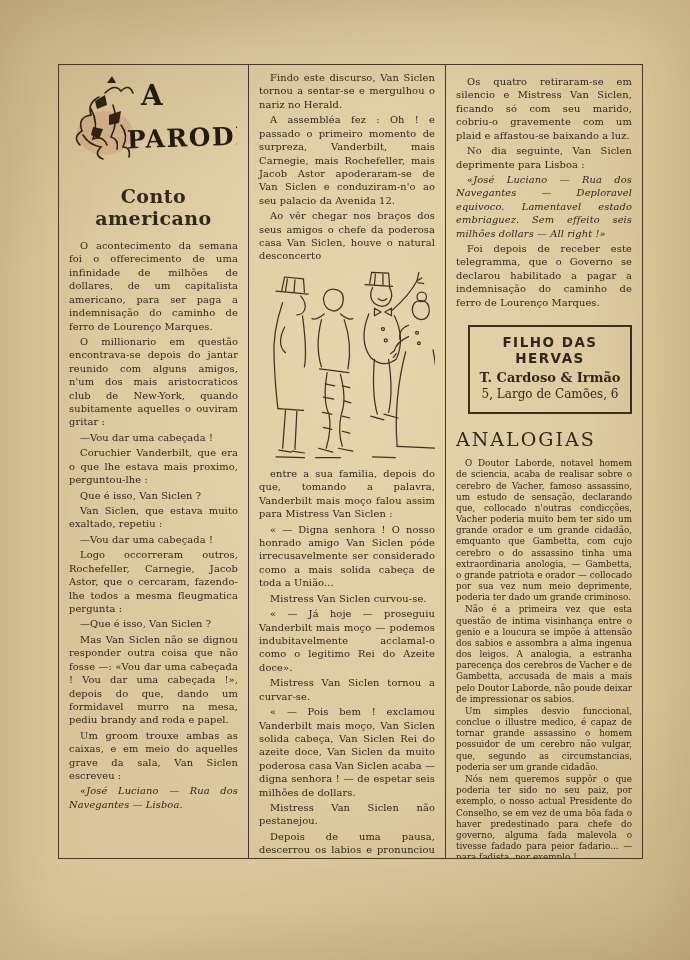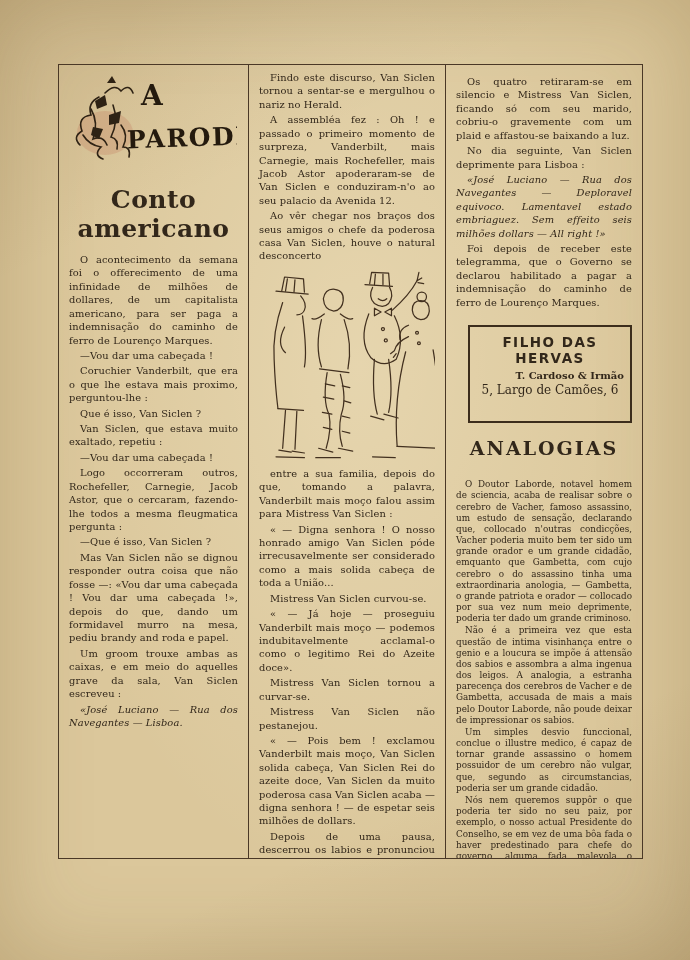--- a/index.html
+++ b/index.html
@@ -29,42 +29,42 @@
   .col3{flex:1;padding-top:10px;}
   p.para{
     margin:0 0 2px 0;
     font-size:9.9px;line-height:1.355;
     text-align:justify;text-indent:11px;
     letter-spacing:.1px;
   }
   p.italic{font-style:italic;}
   .logo-wrap{height:100px;margin:2px 0 0 0;position:relative;}
   .article-title{
-    font-size:25px;font-weight:bold;text-align:center;
+    font-size:19px;font-weight:bold;text-align:center;
     margin:10px 0 10px 0;letter-spacing:.5px;
   }
   .illustration{margin:4px 0 4px 0;}
   .telegram{margin-top:34px;margin-bottom:30px;font-style:italic;}
   .ad-box{
     border:2.5px solid #3c2d1c;
     margin:16px 0 14px 12px;
-    padding:7px 6px 24px 6px;
+    padding:7px 6px 11px 6px;
     text-align:center;
   }
   .ad-title{
     font-family:"DejaVu Sans","Liberation Sans",sans-serif;
     font-weight:bold;font-size:13.5px;letter-spacing:1.5px;
     margin:0 0 4px 0;
   }
   .ad-line{font-size:8.8px;line-height:1.25;margin:0 0 3px 0;text-align:left;text-indent:8px;}
-  .ad-publisher{font-weight:bold;font-size:10px;margin:1px 0 2px 0;font-family:"DejaVu Serif",serif;text-align:right;}
+  .ad-publisher{font-weight:bold;font-size:13px;margin:1px 0 2px 0;font-family:"DejaVu Serif",serif;}
   .ad-address{font-size:12px;margin:0;}
   .analogias-title{
-    font-size:19px;text-align:center;letter-spacing:2px;
-    margin:4px 0 20px 0;font-weight:bold;
+    font-size:19px;letter-spacing:2px;
+    margin:4px 0 8px 0;font-weight:normal;
   }
   .analogias p.para{
     font-size:8.8px;line-height:1.27;text-indent:9px;letter-spacing:0;
     margin-bottom:1px;
   }
   svg{display:block;}
 </style>
 </head>
 <body>
 
@@ -94,20 +94,21 @@
           <text x="72" y="30" font-family="DejaVu Serif, serif" font-weight="bold" font-size="28" fill="#241a0e">A</text>
           <g transform="rotate(-2 100 62)">
             <text x="58" y="72" font-family="DejaVu Serif, serif" font-weight="bold" font-size="25" letter-spacing="1.5" fill="#241a0e">PARODIA</text>
           </g>
         </svg>
       </div>
 
       <h1 class="article-title">Conto americano</h1>
 
       <p class="para">O acontecimento da semana foi o offerecimento de uma infinidade de milhões de dollares, de um capitalista americano, para ser paga a indemnisação do caminho de ferro de Lourenço Marques.</p>
+      <p class="para">O millionario em questão encontrava-se depois do jantar reunido com alguns amigos, n'um dos mais aristocraticos club de New-York, quando subitamente aquelles o ouviram gritar :</p>
       <p class="para">—Vou dar uma cabeçada !</p>
       <p class="para">Coruchier Vanderbilt, que era o que lhe estava mais proximo, perguntou-lhe :</p>
       <p class="para">Que é isso, Van Siclen ?</p>
       <p class="para">Van Siclen, que estava muito exaltado, repetiu :</p>
       <p class="para">—Vou dar uma cabeçada !</p>
       <p class="para">Logo occorreram outros, Rochefeller, Carnegie, Jacob Astor, que o cercaram, fazendo-lhe todos a mesma fleugmatica pergunta :</p>
       <p class="para">—Que é isso, Van Siclen ?</p>
       <p class="para">Mas Van Siclen não se dignou responder outra coisa que não fosse —: «Vou dar uma cabeçada ! Vou dar uma cabeçada !», depois do que, dando um formidavel murro na mesa, pediu brandy and roda e papel.</p>
       <p class="para">Um groom trouxe ambas as caixas, e em meio do aquelles grave da sala, Van Siclen escreveu :</p>
       <p class="para italic">«José Luciano — Rua dos Navegantes — Lisboa.</p>
@@ -170,22 +171,22 @@
             <path d="M18,197 l30,1 M60,198 l26,0 M120,197 l24,1"></path>
           </g>
         </svg>
       </div>
 
       <p class="para">entre a sua familia, depois do que, tomando a palavra, Vanderbilt mais moço falou assim para Mistress Van Siclen :</p>
       <p class="para">« — Digna senhora ! O nosso honrado amigo Van Siclen póde irrecusavelmente ser considerado como a mais solida cabeça de toda a União...</p>
       <p class="para">Mistress Van Siclen curvou-se.</p>
       <p class="para">« — Já hoje — proseguiu Vanderbilt mais moço — podemos indubitavelmente acclamal-o como o legitimo Rei do Azeite doce».</p>
       <p class="para">Mistress Van Siclen tornou a curvar-se.</p>
+      <p class="para">« — Pois bem ! exclamou Vanderbilt mais moço, Van Siclen solida cabeça, Van Siclen Rei do azeite doce, Van Siclen da muito poderosa casa Van Siclen acaba — digna senhora ! — de espetar seis milhões de dollars.</p>
       <p class="para">Mistress Van Siclen não pestanejou.</p>
-      <p class="para">« — Pois bem ! exclamou Vanderbilt mais moço, Van Siclen solida cabeça, Van Siclen Rei do azeite doce, Van Siclen da muito poderosa casa Van Siclen acaba — digna senhora ! — de espetar seis milhões de dollars.</p>
       <p class="para">Depois de uma pausa, descerrou os labios e pronunciou este pequeno e commovente speech :</p>
 
     </div>
 
     <div class="col col3">
       <p class="para">Os quatro retiraram-se em silencio e Mistress Van Siclen, ficando só com seu marido, cobriu-o gravemente com um plaid e affastou-se baixando a luz.</p>
       <p class="para">No dia seguinte, Van Siclen deprimente para Lisboa :</p>
 
       <p class="para telegram">«José Luciano — Rua dos Navegantes — Deploravel equivoco. Lamentavel estado embriaguez. Sem effeito seis milhões dollars — All right !»</p>
 

